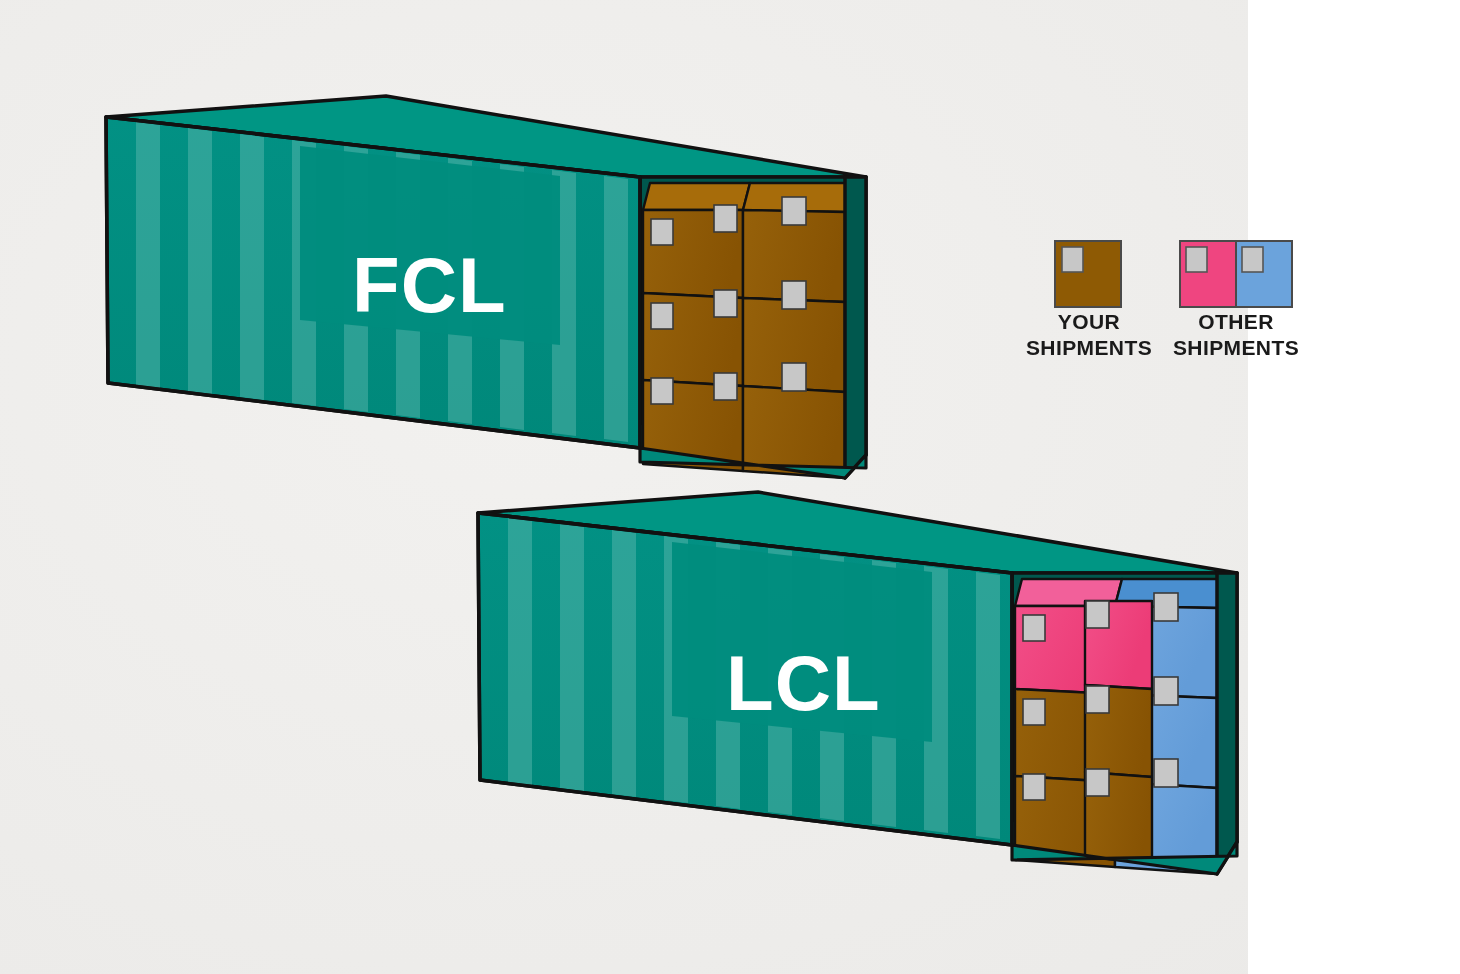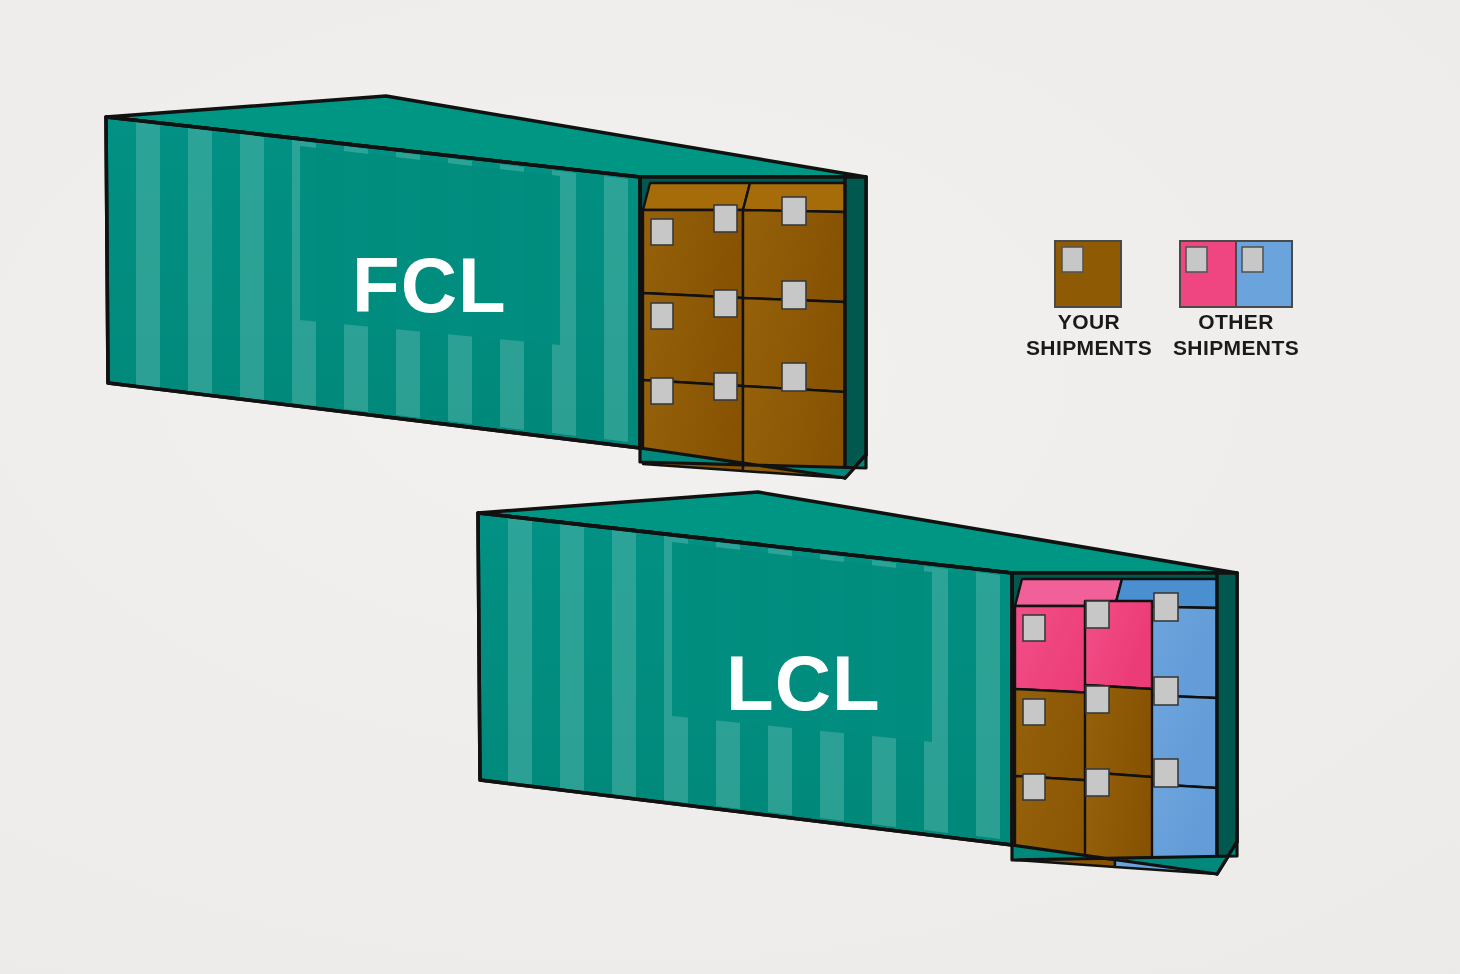--- a/index.html
+++ b/index.html
@@ -8,21 +8,21 @@
     background: #ffffff;
   }
   body {
     width: 1460px;
     height: 974px;
     font-family: "Liberation Sans", sans-serif;
     overflow: hidden;
   }
   #scene {
     position: relative;
-    width: 1460px;
+    width: 1248px;
     height: 974px;
     background: radial-gradient(ellipse 120% 110% at 42% 38%, #f2f1ef 0%, #eeedeb 45%, #e9e8e6 100%);
   }
   #art {
     position: absolute;
     left: 0;
     top: 0;
     width: 1460px;
     height: 974px;
     display: block;

